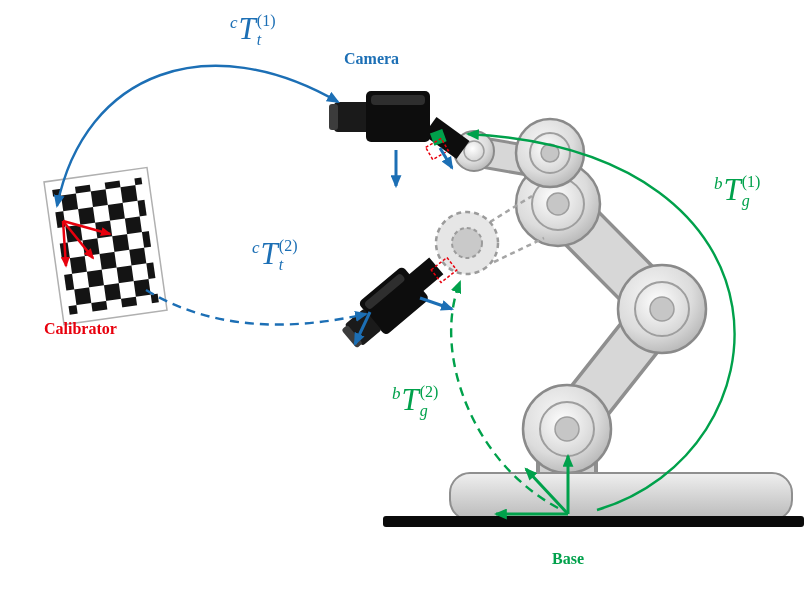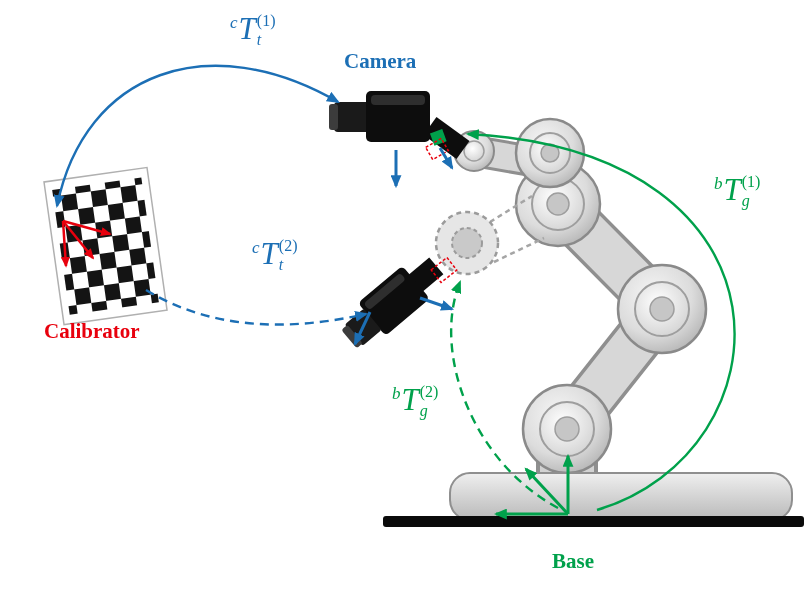--- a/index.html
+++ b/index.html
@@ -18,21 +18,21 @@
   
   .sb{stroke:var(--blue);}
   .sg{stroke:var(--green);}
   .sr{stroke:var(--red);}
   .mb{fill:var(--blue);}
   .mg{fill:var(--green);}
   .mr{fill:var(--red);}
 
   
   .name-label{
-    position:absolute;font-weight:bold;font-size:21px;line-height:1.1;
+    position:absolute;font-weight:bold;font-size:16px;line-height:1.1;
     font-family:"Liberation Serif", serif;white-space:nowrap;
   }
   .nl-blue{color:var(--blue);}
   .nl-red{color:var(--red);}
   .nl-green{color:var(--green);}
 
   
   .tf{
     position:absolute;display:flex;align-items:flex-start;
     font-family:"Liberation Serif", serif;font-style:italic;white-space:nowrap;

